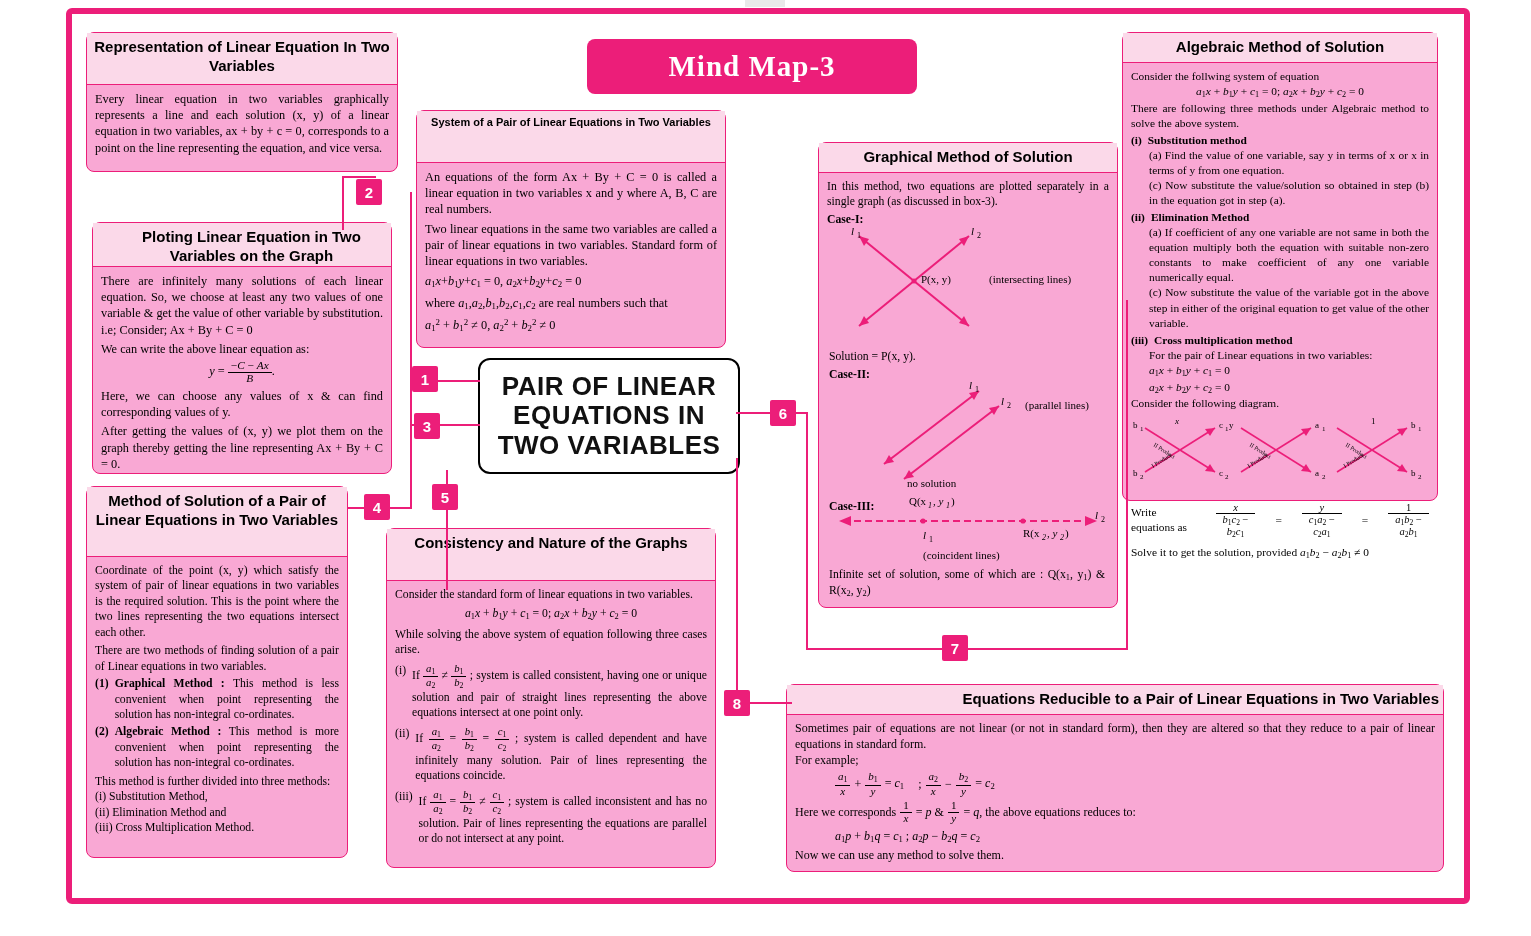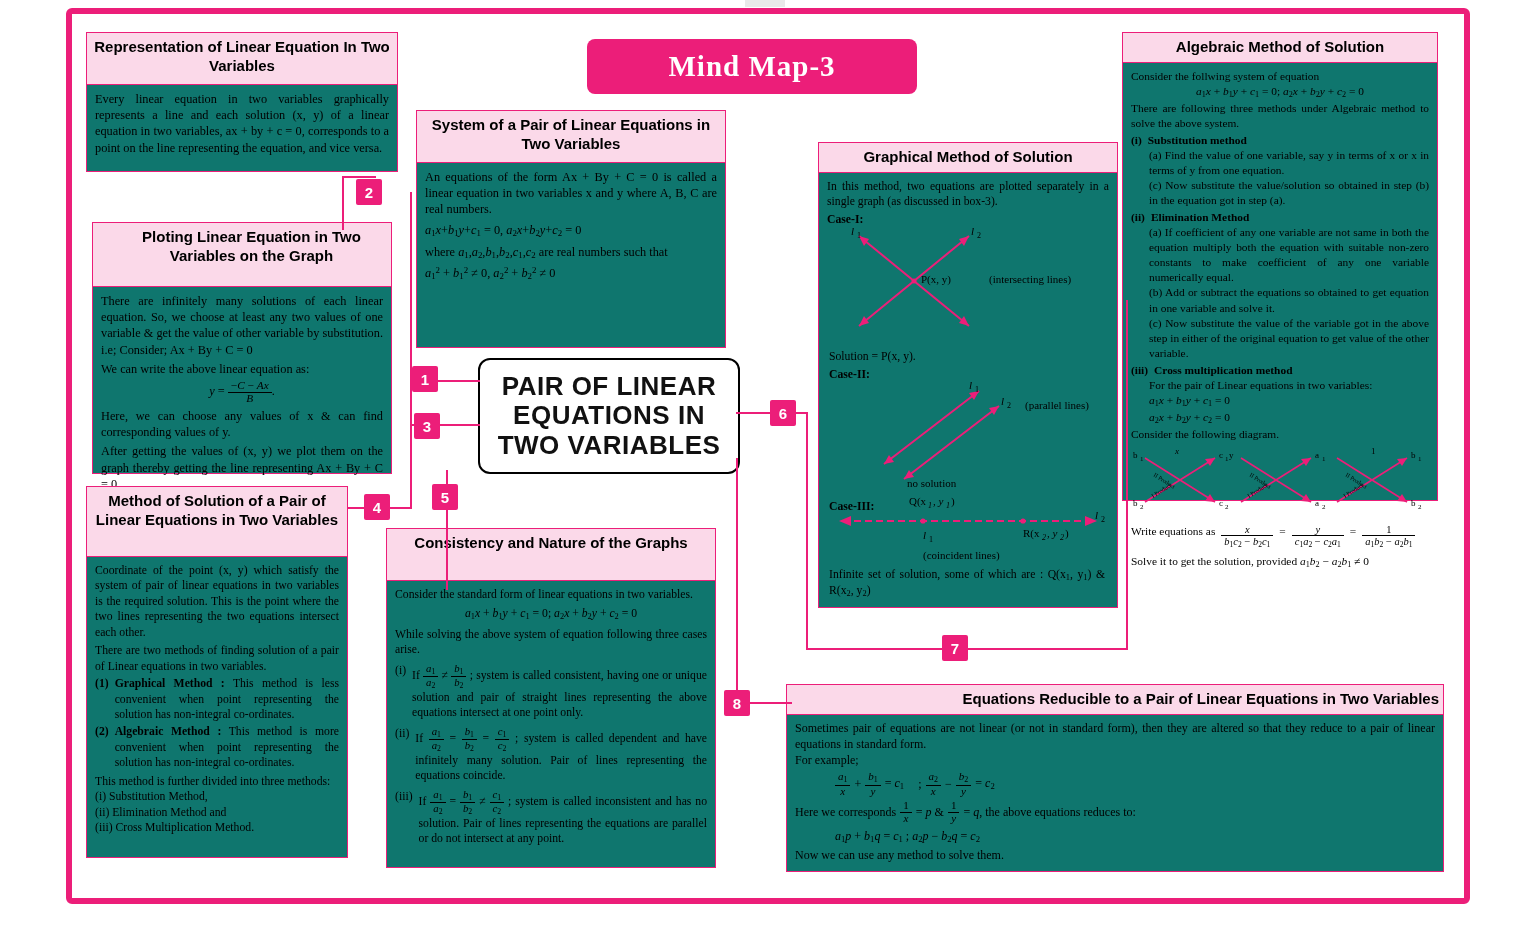--- a/index.html
+++ b/index.html
@@ -1,20 +1,20 @@
 <!DOCTYPE html>
 <html><head>
 <meta charset="utf-8">
 <style>
   html,body{margin:0;padding:0;background:#fff;}
   body{width:1531px;height:936px;font-family:"Liberation Serif",serif;overflow:hidden;}
   #root{position:relative;width:1531px;height:936px;background:#fff;}
   .frame{position:absolute;left:66px;top:8px;width:1392px;height:884px;border:6px solid #ec1e79;border-radius:6px;background:#fff;}
   .topnotch{position:absolute;left:745px;top:0px;width:40px;height:7px;background:#e9e9e9;}
-  .box{position:absolute;border:1.6px solid #ec1e79;border-radius:0;background:#0f766e;box-sizing:border-box;}
+  .box{position:absolute;border:1.6px solid #ec1e79;border-radius:8px;background:#f9a8d4;box-sizing:border-box;}
   .hdr{background:#fbd9e9;border-bottom:1.6px solid #ec1e79;color:#000;font-family:"Liberation Sans",sans-serif;font-weight:bold;text-align:center;line-height:1.25;padding:5px 4px;box-sizing:border-box;}
   .body{padding:6px 8px;box-sizing:border-box;font-size:12.3px;line-height:1.32;text-align:justify;}
   .title-pill{position:absolute;left:587px;top:39px;width:330px;height:55px;background:#ec1e79;border-radius:8px;color:#fff;font-family:"Liberation Serif",serif;font-weight:bold;font-size:29px;letter-spacing:1px;display:flex;align-items:center;justify-content:center;}
   .center-node{position:absolute;left:478px;top:358px;width:258px;height:112px;border:2.4px solid #000;border-radius:12px;background:#fff;display:flex;align-items:center;justify-content:center;text-align:center;font-family:"Liberation Sans",sans-serif;font-weight:bold;font-size:26px;line-height:1.12;letter-spacing:.5px;color:#111;}
   .num{position:absolute;width:26px;height:26px;background:#ec1e79;color:#fff;font-family:"Liberation Sans",sans-serif;font-weight:bold;font-size:15px;display:flex;align-items:center;justify-content:center;border-radius:2px;z-index:6;}
   .ln{position:absolute;background:#ec1e79;z-index:2;}
   .sub{font-size:.72em;vertical-align:-0.25em;}
   .sup{font-size:.72em;vertical-align:0.45em;}
   .it{font-style:italic;}
   .frac{display:inline-block;vertical-align:middle;text-align:center;font-size:.92em;line-height:1.05;}
@@ -63,36 +63,37 @@
   <div class="title-pill">Mind  Map-3</div>
 
   <div class="center-node">PAIR OF LINEAR EQUATIONS IN TWO VARIABLES</div>
 
   <div class="box" style="left:86px;top:32px;width:312px;height:140px;">
     <div class="hdr" style="font-size:15px;height:52px;">Representation of Linear Equation In Two Variables</div>
     <div class="body">Every linear equation in two variables graphically represents a line and each solution (x, y) of a linear equation in two variables, ax + by + c = 0, corresponds to a point on the line representing the equation, and vice versa.</div>
   </div>
 
   <div class="box" style="left:92px;top:222px;width:300px;height:252px;">
-    <div class="hdr" style="font-size:15px;height:64px;padding-left:23px;">Ploting Linear Equation in Two Variables on the Graph</div>
+    <div class="hdr" style="font-size:15px;height:44px;padding-left:23px;">Ploting Linear Equation in Two Variables on the Graph</div>
     <div class="body">
       <div>There are infinitely many solutions of each linear equation. So, we choose at least any two values of one variable &amp; get the value of other variable by substitution. i.e; Consider; Ax + By + C = 0</div>
       <div style="margin-top:3px">We can write the above linear equation as:</div>
       <div class="c" style="margin:3px 0;">
         <span class="it">y</span> = <span class="frac"><span class="n">−<span class="it">C</span> − <span class="it">Ax</span></span><span class="d"><span class="it">B</span></span></span>.
       </div>
       <div style="margin-top:3px">Here, we can choose any values of x &amp; can find corresponding values of y.</div>
       <div style="margin-top:3px">After getting the values of (x, y) we plot them on the graph thereby getting the line representing Ax + By + C = 0.</div>
     </div>
   </div>
 
   <div class="box" style="left:416px;top:110px;width:310px;height:238px;">
-    <div class="hdr" style="font-size:15px;height:52px;">System of a Pair of Linear Equations in Two Variables</div>
+    <div class="hdr" style="font-size:11px;height:52px;">System of a Pair of Linear Equations in Two Variables</div>
     <div class="body">
       <div>An equations of the form Ax + By + C = 0 is called a linear equation in two variables x and y where A, B, C are real numbers.</div>
+      <div style="margin-top:3px">Two linear equations in the same two variables are called a pair of linear equations in two variables. Standard form of linear equations in two variables.</div>
       <div class="eq"><span class="it">a</span><span class="sub">1</span><span class="it">x</span>+<span class="it">b</span><span class="sub">1</span><span class="it">y</span>+<span class="it">c</span><span class="sub">1</span> = 0, <span class="it">a</span><span class="sub">2</span><span class="it">x</span>+<span class="it">b</span><span class="sub">2</span><span class="it">y</span>+<span class="it">c</span><span class="sub">2</span> = 0</div>
       <div style="margin-top:2px">where <span class="it">a</span><span class="sub">1</span>,<span class="it">a</span><span class="sub">2</span>,<span class="it">b</span><span class="sub">1</span>,<span class="it">b</span><span class="sub">2</span>,<span class="it">c</span><span class="sub">1</span>,<span class="it">c</span><span class="sub">2</span> are real numbers such that</div>
       <div class="eq"><span class="it">a</span><span class="sub">1</span><span class="sup">2</span> + <span class="it">b</span><span class="sub">1</span><span class="sup">2</span> ≠ 0, <span class="it">a</span><span class="sub">2</span><span class="sup">2</span> + <span class="it">b</span><span class="sub">2</span><span class="sup">2</span> ≠ 0</div>
     </div>
   </div>
 
   <div class="box" style="left:86px;top:486px;width:262px;height:372px;">
     <div class="hdr" style="font-size:15px;height:70px;">Method of Solution of a Pair of Linear Equations in Two Variables</div>
     <div class="body" style="font-size:11.7px;">
       <div>Coordinate of the point (x, y) which satisfy the system of pair of linear equations in two variables is the required solution. This is the point where the two lines representing the two equations intersect each other.</div>
@@ -206,21 +207,20 @@
         <span class="lbl">(i)</span>
         <span class="bold">Substitution method</span>
       </div>
       <div class="ind">(a)   Find the value of one variable, say y in terms of x or x in terms of y from one equation.</div>
       <div class="ind">(c)   Now substitute the value/solution so obtained in step (b) in the equation got in step (a).</div>
       <div class="listrow">
         <span class="lbl">(ii)</span>
         <span class="bold">Elimination Method</span>
       </div>
       <div class="ind">(a)   If coefficient of any one variable are not same in both the equation multiply both the equation with suitable non-zero constants to make coefficient of any one variable numerically equal.</div>
-      <div class="ind">(b)   Add or subtract the equations so obtained to get equation in one variable and solve it.</div>
       <div class="ind">(c)   Now substitute the value of the variable got in the above step in either of the original equation to get value of the other variable.</div>
       <div class="listrow">
         <span class="lbl">(iii)</span>
         <span class="bold">Cross multiplication method</span>
       </div>
       <div class="ind">For the pair of Linear equations in two variables:</div>
       <div class="ind"><span class="it">a</span><span class="sub">1</span><span class="it">x</span> + <span class="it">b</span><span class="sub">1</span><span class="it">y</span> + <span class="it">c</span><span class="sub">1</span> = 0</div>
       <div class="ind"><span class="it">a</span><span class="sub">2</span><span class="it">x</span> + <span class="it">b</span><span class="sub">2</span><span class="it">y</span> + <span class="it">c</span><span class="sub">2</span> = 0</div>
       <div>Consider the following diagram.</div>
       <svg width="300" height="70" style="margin-top:4px">
@@ -261,21 +261,21 @@
           <text x="280" y="60">b</text>
             <text x="287" y="63" font-size="7">2</text>
           <text x="22" y="30" font-size="6" transform="rotate(32 22 30)">II Product</text>
           <text x="22" y="52" font-size="6" transform="rotate(-32 22 52)">I Product</text>
           <text x="118" y="30" font-size="6" transform="rotate(32 118 30)">II Product</text>
           <text x="118" y="52" font-size="6" transform="rotate(-32 118 52)">I Product</text>
           <text x="214" y="30" font-size="6" transform="rotate(32 214 30)">II Product</text>
           <text x="214" y="52" font-size="6" transform="rotate(-32 214 52)">I Product</text>
         </g>
       </svg>
-      <div style="margin-top:8px;display:flex;align-items:flex-start;gap:6px;">
+      <div style="margin-top:16px;display:flex;align-items:center;gap:20px;">
         <span>Write equations as</span>
         <span class="frac">
             <span class="n"><span class="it">x</span></span>
             <span class="d"><span class="it">b</span><span class="sub">1</span><span class="it">c</span><span class="sub">2</span> − <span class="it">b</span><span class="sub">2</span><span class="it">c</span><span class="sub">1</span></span>
           </span>
         <span>=</span>
         <span class="frac">
             <span class="n"><span class="it">y</span></span>
             <span class="d"><span class="it">c</span><span class="sub">1</span><span class="it">a</span><span class="sub">2</span> − <span class="it">c</span><span class="sub">2</span><span class="it">a</span><span class="sub">1</span></span>
           </span>

